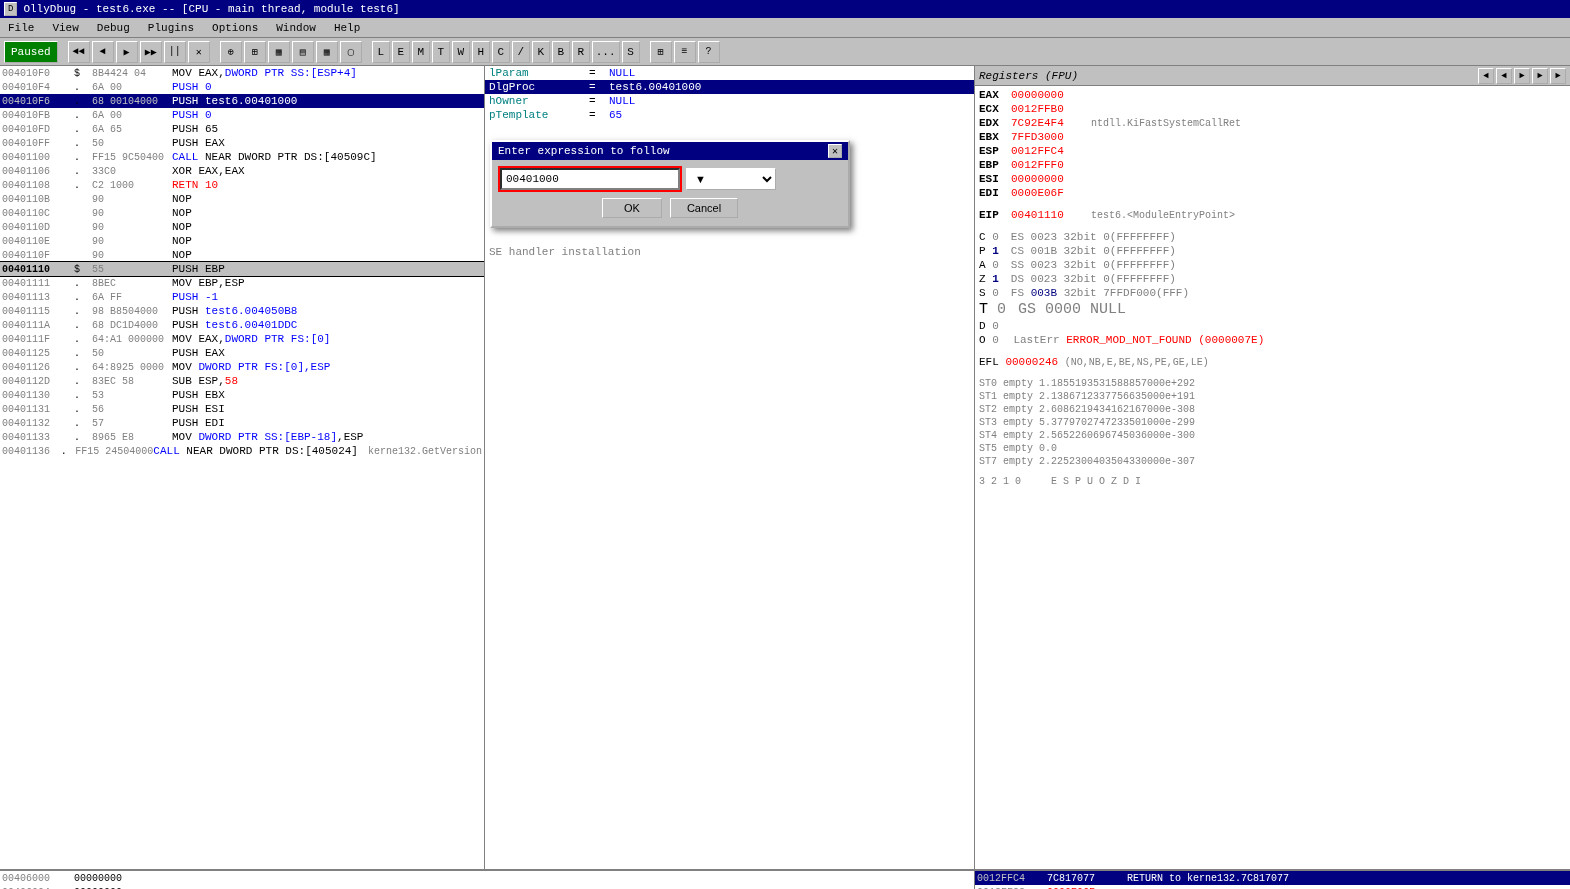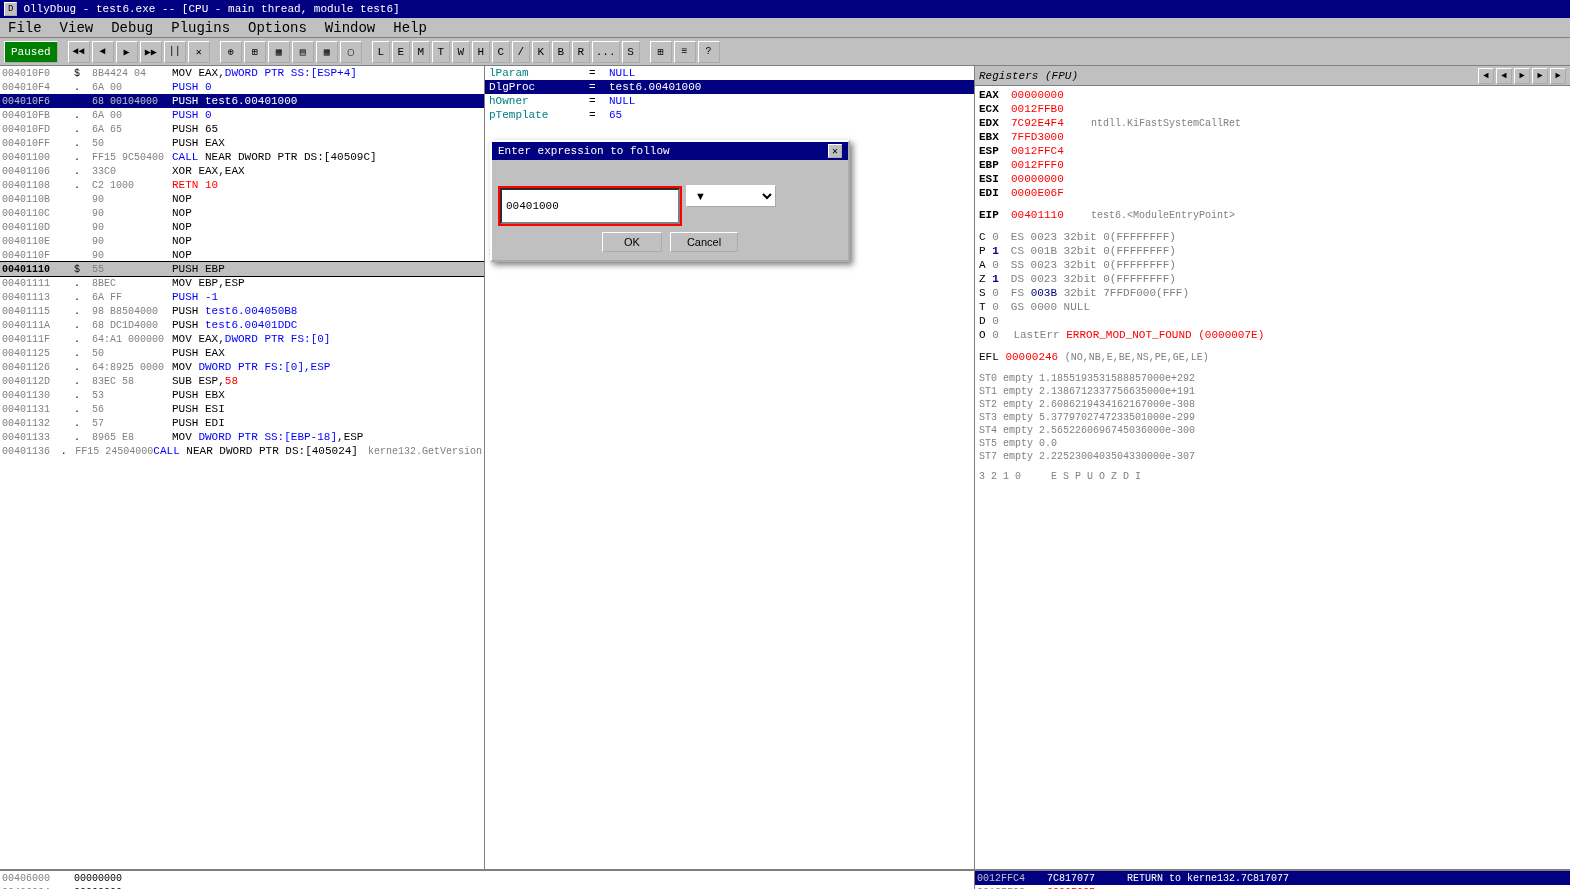--- a/index.html
+++ b/index.html
@@ -28,21 +28,21 @@
     #menu-bar {
       background: #c0c0c0;
       display: flex;
       align-items: center;
       padding: 2px 4px;
       height: 20px;
       border-bottom: 1px solid #808080;
       gap: 10px;
     }
     .menu-item {
-      font-size: 14px;
+      font-size: 11px;
       cursor: pointer;
       padding: 1px 4px;
     }
 
     
     #toolbar {
       background: #c0c0c0;
       display: flex;
       align-items: center;
       padding: 2px 4px;
@@ -328,23 +328,22 @@
       gap: 6px;
       margin-bottom: 8px;
     }
     #modal-input {
       border: 2px inset #808080;
       background: #fff;
       padding: 2px 4px;
       font-family: 'Courier New', monospace;
       font-size: 11px;
       width: 180px;
-      height: 36px;
+      height: 22px;
       outline: 2px solid #ff0000;
-      margin-top: 20px;
     }
     #modal-dropdown {
       border: 1px outset #fff;
       background: #fff;
       padding: 2px 4px;
       font-size: 11px;
       width: 90px;
       height: 22px;
     }
     .modal-btn-row {
@@ -709,21 +708,21 @@
         <span style="color:#808080;">SS 0023 32bit 0(FFFFFFFF)</span>
       </div>
       <div style="display:flex; gap:12px; font-size:11px; padding:1px 0;">
         <span>Z <span style="color:#000080; font-weight:bold;">1</span></span>
         <span style="color:#808080;">DS 0023 32bit 0(FFFFFFFF)</span>
       </div>
       <div style="display:flex; gap:12px; font-size:11px; padding:1px 0;">
         <span>S <span style="color:#808080;">0</span></span>
         <span style="color:#808080;">FS <span style="color:#000080;">003B</span> 32bit 7FFDF000(FFF)</span>
       </div>
-      <div style="display:flex; gap:12px; font-size:11px; padding:1px 0;">
+      <div style="display:flex; gap:12px; font-size:15px; padding:1px 0;">
         <span>T <span style="color:#808080;">0</span></span>
         <span style="color:#808080;">GS 0000 NULL</span>
       </div>
       <div style="font-size:11px; padding:1px 0;">
         D <span style="color:#808080;">0</span>
       </div>
       <div style="font-size:11px; padding:1px 0;">
         O <span style="color:#808080;">0</span>
         <span style="color:#808080; margin-left:8px;">LastErr <span style="color:#ff0000;">ERROR_MOD_NOT_FOUND (0000007E)</span></span>
       </div>

